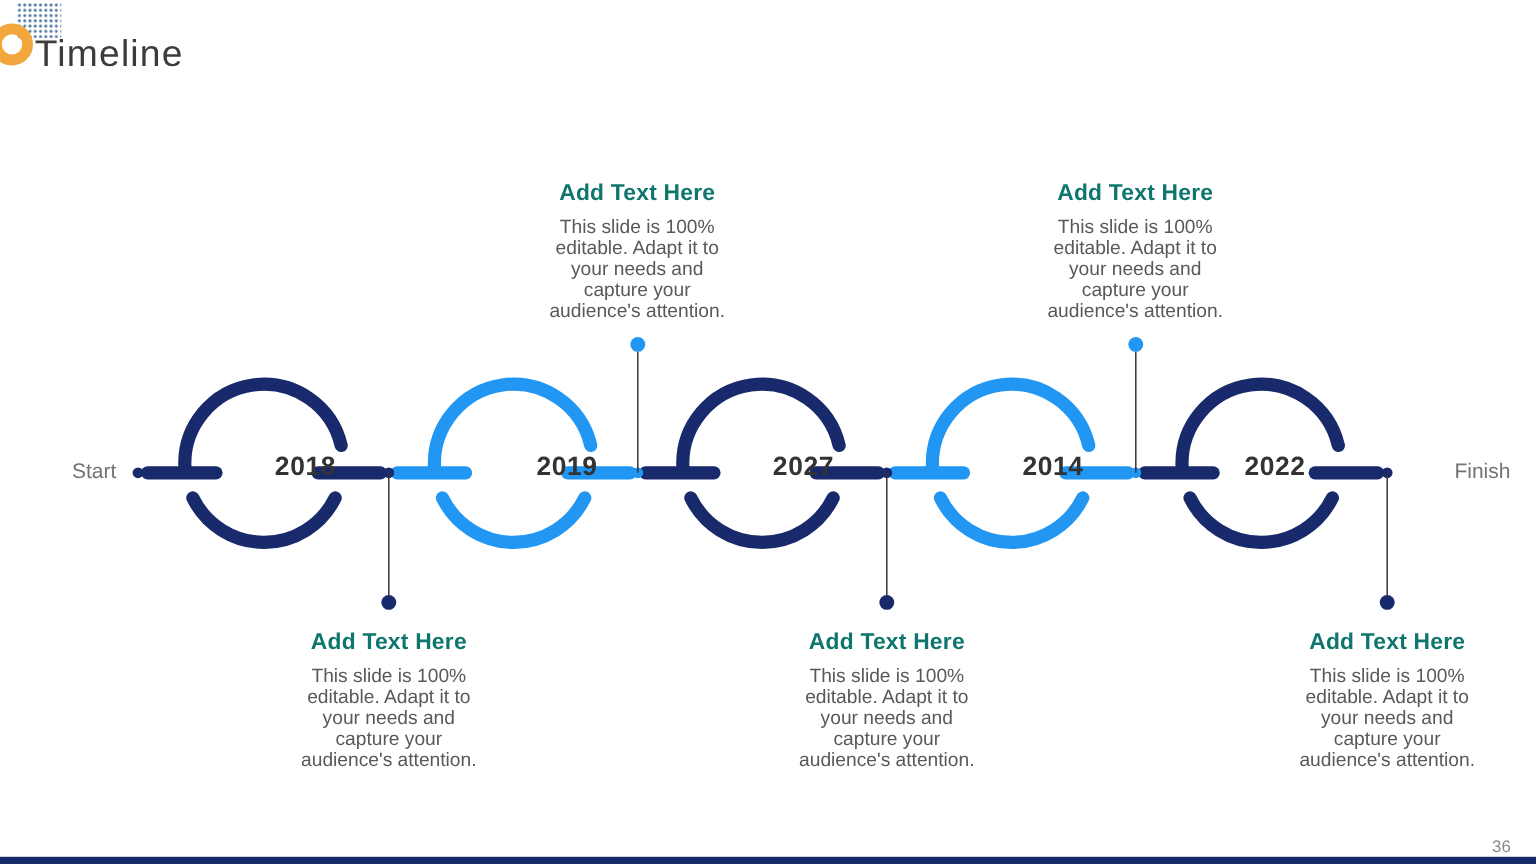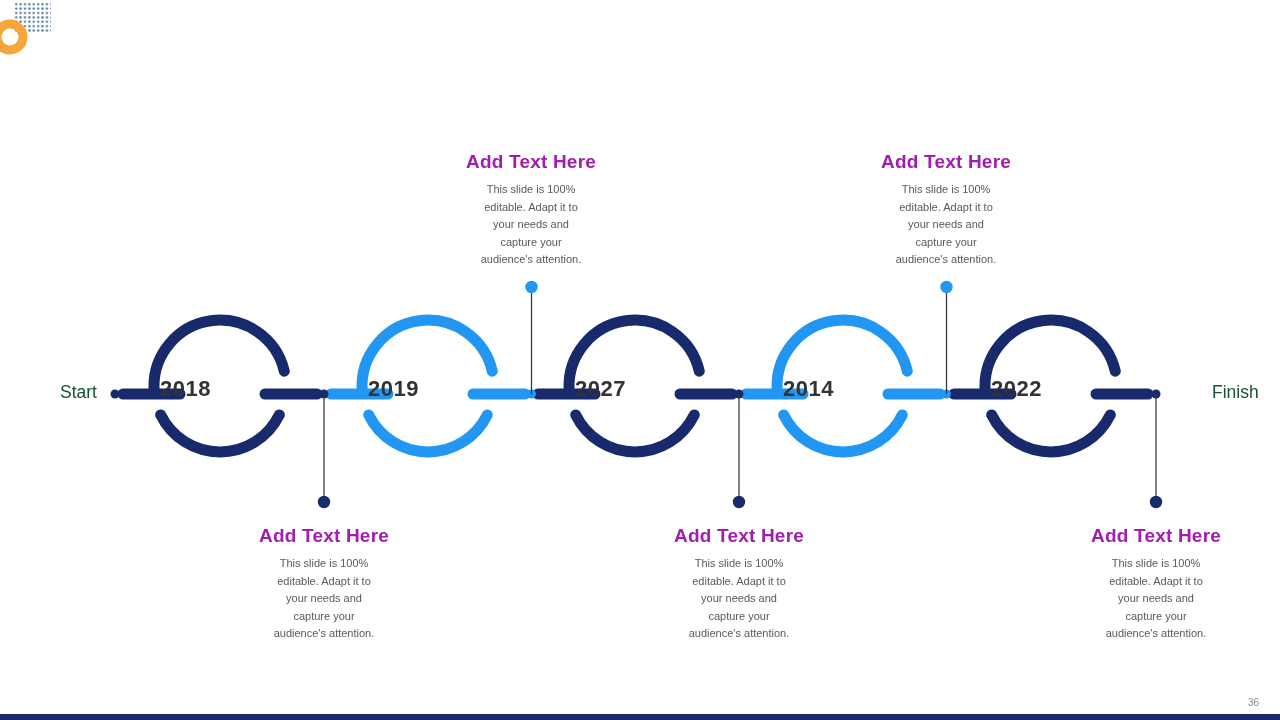--- a/index.html
+++ b/index.html
@@ -41,81 +41,82 @@
   .ring-blue { stroke: #2196F3; }
   .arc, .seg { fill: none; stroke-width: 11; stroke-linecap: round; }
   .node-navy { fill: #182A6B; }
   .node-blue { fill: #2196F3; }
   .conn-line { stroke: #33363F; stroke-width: 1.25; }
 
   .year-label {
     position: absolute;
     top: 377px;
     width: 120px;
-    text-align: left;
+    text-align: right;
     font-size: 22px;
     line-height: 24px;
     font-weight: 700;
     color: #333333;
     letter-spacing: 0.5px;
   }
 
   .endpoint-label {
     position: absolute;
     top: 382px;
     font-size: 17.5px;
     line-height: 21px;
-    color: #14532d;
+    color: #737373;
   }
 
   
   .callout {
     position: absolute;
     width: 170px;
     text-align: center;
   }
   .callout.above { top: 151px; }
   .callout.below { top: 525px; }
   .callout-heading {
     font-size: 19px;
     line-height: 22px;
     font-weight: 700;
-    color: #a21caf;
+    color: #0f766e;
     margin-bottom: 8px;
     letter-spacing: 0.2px;
   }
   .callout-body {
-    font-size: 11px;
+    font-size: 16px;
     line-height: 17.6px;
     color: #58595B;
   }
 
   .page-number {
     position: absolute;
     right: 21px; top: 697px;
-    font-size: 10px;
+    font-size: 14px;
     color: #8a8a8a;
   }
 
   .footer-bar {
     position: absolute;
     left: 0; bottom: 0;
     width: 100%; height: 6px;
     background: #182A6B;
   }
 </style>
 </head>
 <body>
 
 <div class="slide">
 
   <div class="dot-grid"></div>
   <svg class="logo-svg" width="60" height="62">
     <circle cx="10" cy="37" r="13" fill="none" stroke="#F3A63B" stroke-width="9"></circle>
   </svg>
+  <div class="page-title">Timeline</div>
 
   <svg class="timeline-svg" width="1280" height="720">
 
     <g class="ring-navy">
       <path class="arc" d="M154.1 389.5 A66 66 0 0 1 284.3 371.2"></path>
       <path class="arc" d="M160.7 414.9 A66 66 0 0 0 279.3 414.9"></path>
       <path class="seg" d="M123 394 L180 394"></path>
       <path class="seg" d="M265 394 L317 394"></path>
     </g>
 
@@ -171,24 +172,24 @@
       <line class="conn-line" x1="531.5" y1="293" x2="531.5" y2="394"></line>
       <circle class="node-blue" cx="531.5" cy="287" r="6.2"></circle>
     </g>
     <g>
       <line class="conn-line" x1="946.5" y1="293" x2="946.5" y2="394"></line>
       <circle class="node-blue" cx="946.5" cy="287" r="6.2"></circle>
     </g>
   </svg>
 
   <div class="year-label" style="left:160px">2018</div>
-  <div class="year-label" style="left:368px">2019</div>
+  <div class="year-label" style="left:378px">2019</div>
   <div class="year-label" style="left:575px">2027</div>
   <div class="year-label" style="left:783px">2014</div>
-  <div class="year-label" style="left:991px">2022</div>
+  <div class="year-label" style="left:968px">2022</div>
 
   <div class="endpoint-label" style="left:60px">Start</div>
   <div class="endpoint-label" style="left:1212px">Finish</div>
 
   <div class="callout below" style="left:239px">
     <div class="callout-heading">Add Text Here</div>
     <div class="callout-body">
       <div>This slide is 100%</div>
       <div>editable. Adapt it to</div>
       <div>your needs and</div>

